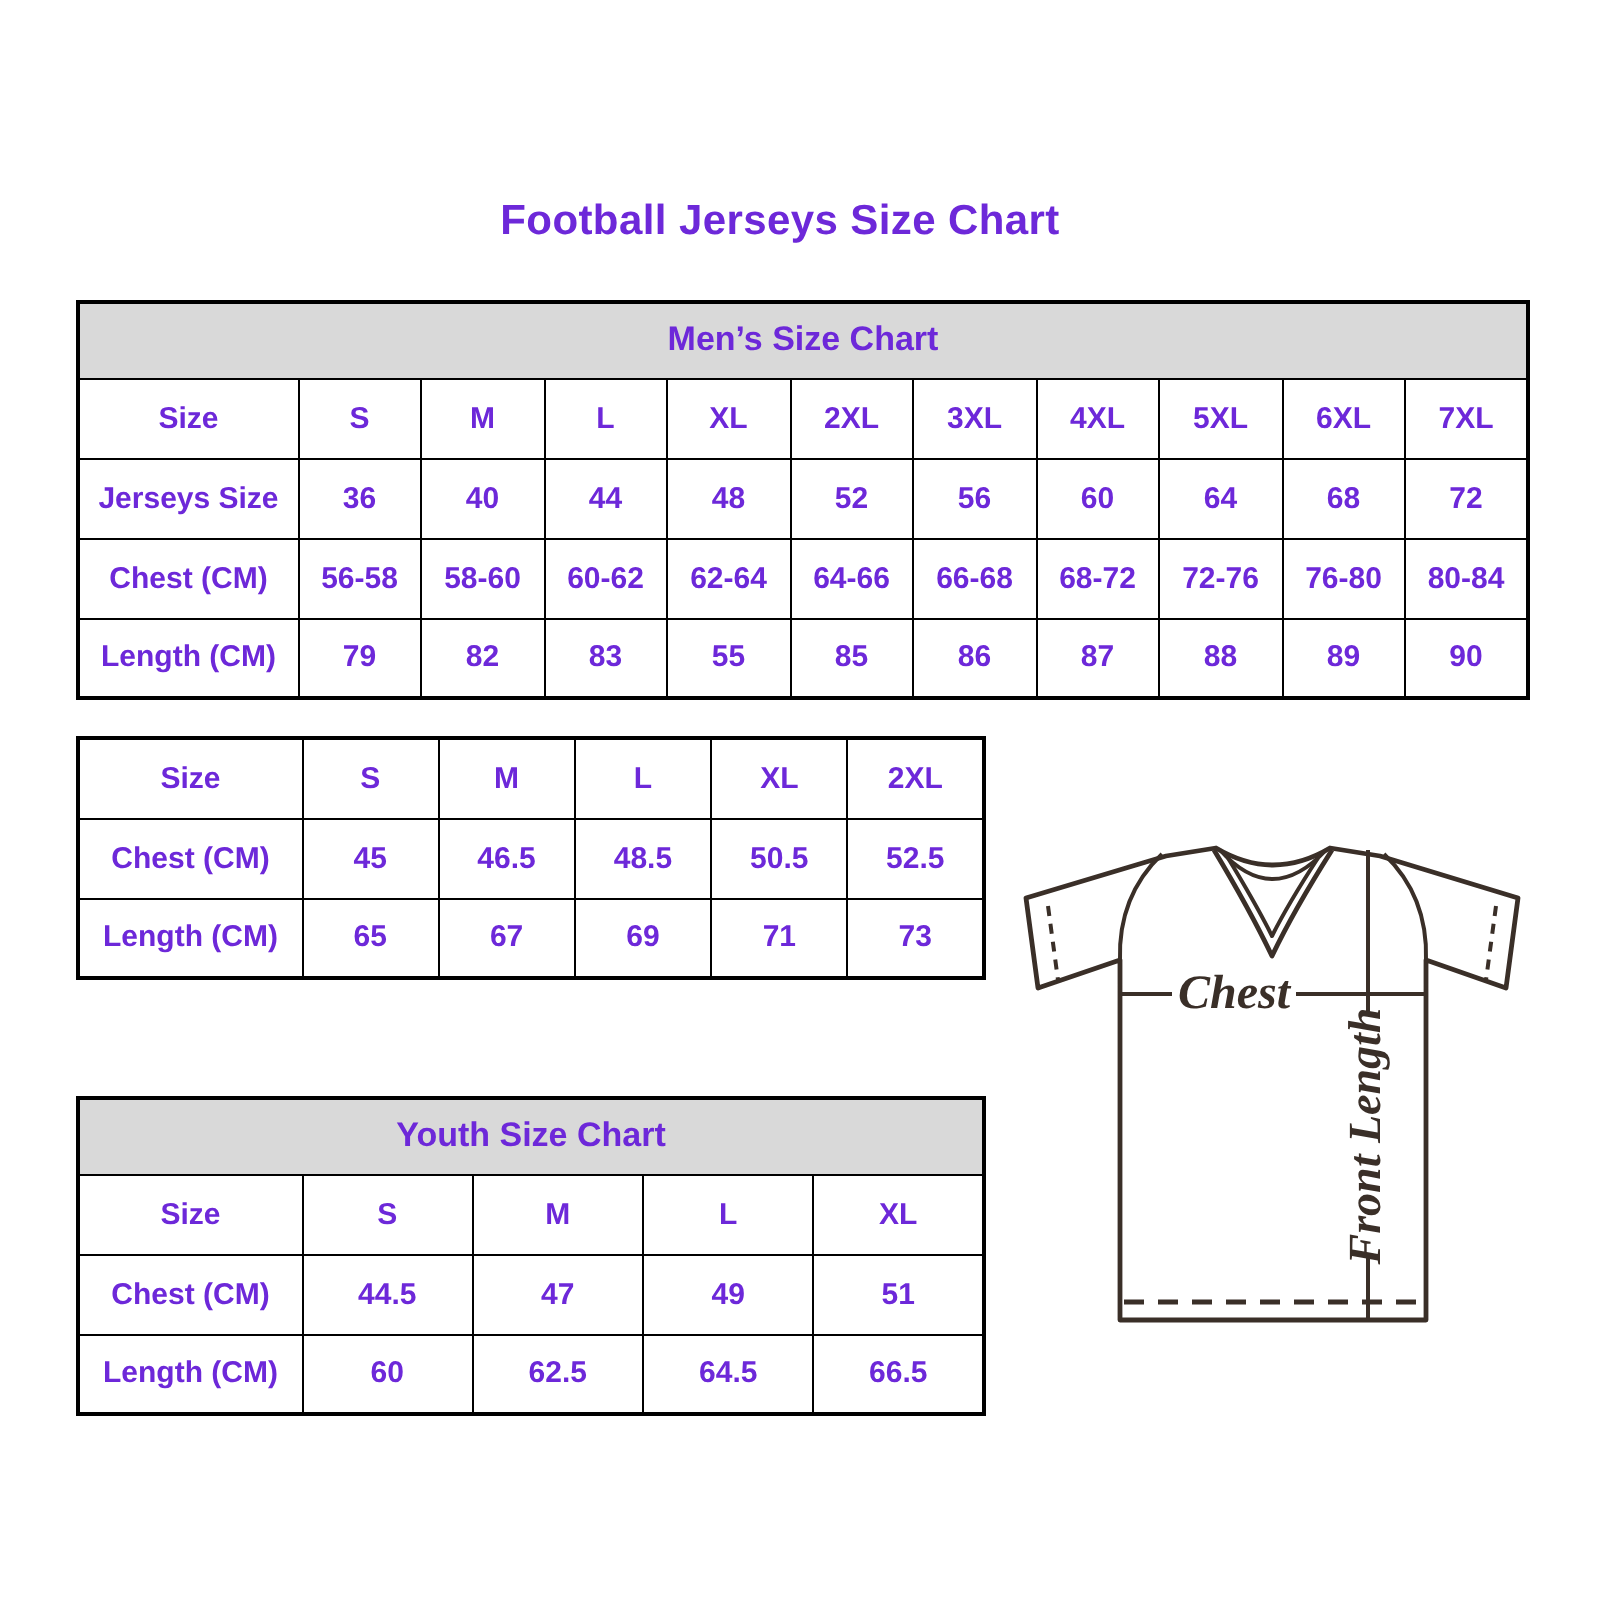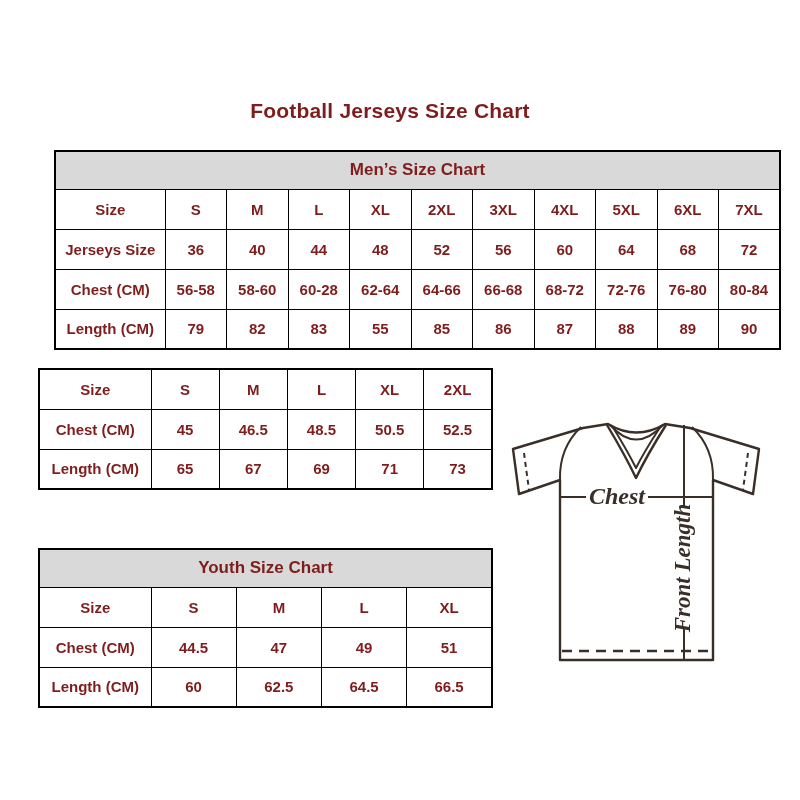--- a/index.html
+++ b/index.html
@@ -1,38 +1,38 @@
 <!DOCTYPE html>
 <html><head>
 <meta charset="utf-8">
 <style>
   html,body { margin:0; padding:0; background:#ffffff; }
   .page {
     position:relative; width:800px; height:800px; background:#ffffff;
-    font-family:"Liberation Sans", sans-serif; color:#7f1d1d;
+    font-family:"Liberation Sans", sans-serif; color:#6d28d9;
     overflow:hidden;
   }
   .page-title {
     position:absolute; top:99px; left:0; width:780px;
     text-align:center; font-size:21px; font-weight:700; letter-spacing:0.2px;
   }
   table.size-table {
     position:absolute; border-collapse:collapse; border:2px solid #000;
     table-layout:fixed; background:#fff;
   }
   table.size-table td {
     border:1px solid #000; text-align:center; vertical-align:middle;
     font-weight:700; font-size:15px; padding:0; overflow:hidden;
   }
   table.size-table tr { height:40px; }
   table.size-table tr.section-header-row { height:38px; }
   table.size-table tr.section-header-row td {
     background:#d9d9d9; font-size:17px;
   }
-  #men-table   { left:54px; top:150px; width:727px; }
+  #men-table   { left:38px; top:150px; width:727px; }
   #women-table { left:38px; top:368px; width:455px; }
   #youth-table { left:38px; top:548px; width:455px; }
   .jersey-svg { position:absolute; left:502px; top:408px; }
   .jersey-label {
     font-family:"Liberation Serif", serif;
     font-style:italic; font-weight:700;
   }
 </style>
 </head>
 <body>
@@ -82,21 +82,21 @@
       <td>56</td>
       <td>60</td>
       <td>64</td>
       <td>68</td>
       <td>72</td>
     </tr>
     <tr>
       <td>Chest (CM)</td>
       <td>56-58</td>
       <td>58-60</td>
-      <td>60-28</td>
+      <td>60-62</td>
       <td>62-64</td>
       <td>64-66</td>
       <td>66-68</td>
       <td>68-72</td>
       <td>72-76</td>
       <td>76-80</td>
       <td>80-84</td>
     </tr>
     <tr>
       <td>Length (CM)</td>

